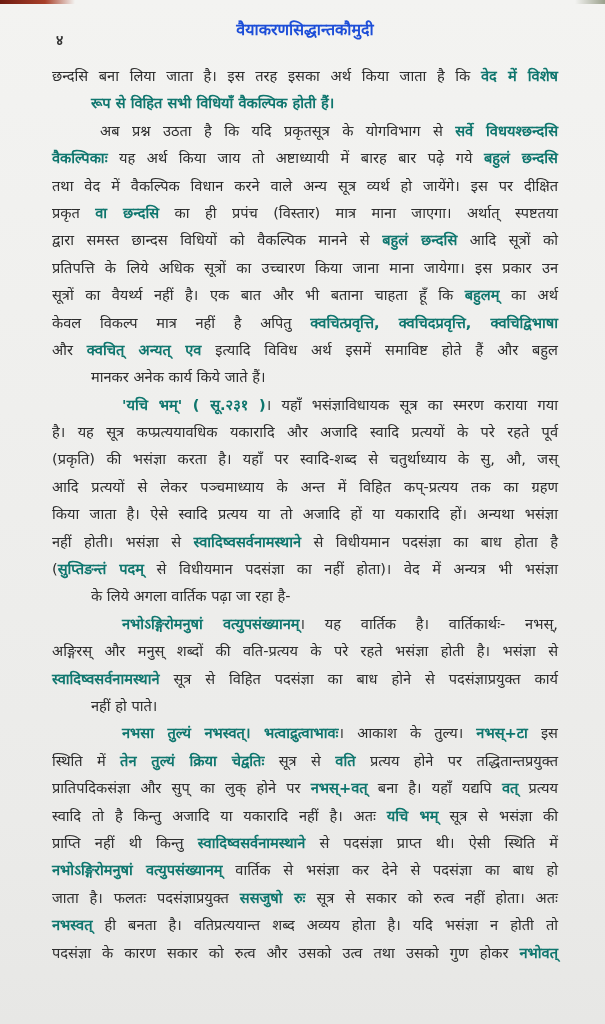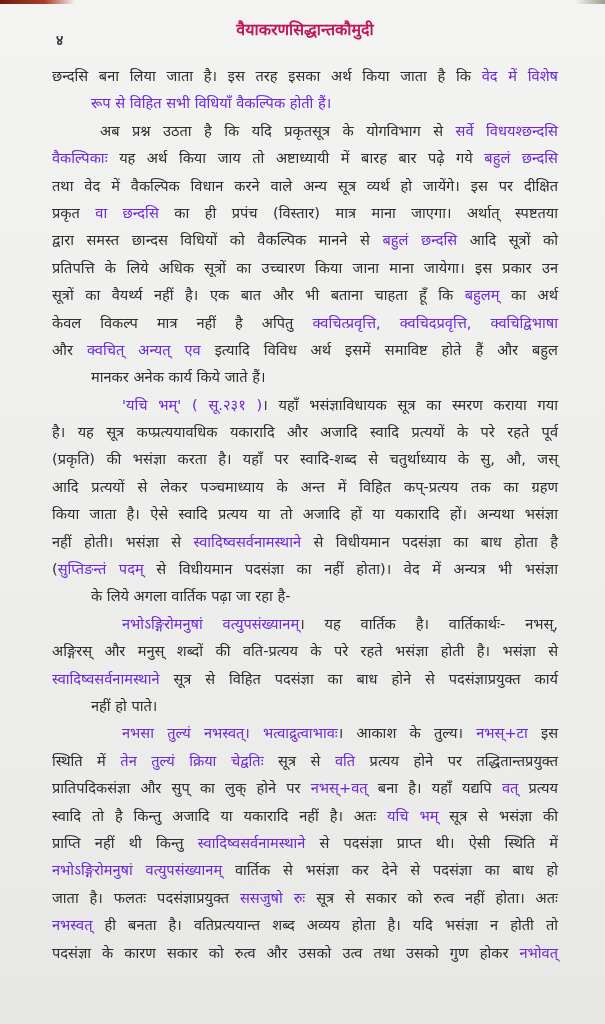--- a/index.html
+++ b/index.html
@@ -19,33 +19,33 @@
   }
   .page {
     position:absolute; left:52px; top:14px; width:506px;
   }
   .header { position:relative; height:30px; }
   .page-num {
     position:absolute; left:4px; top:16px; font-size:14px; font-weight:bold; color:#333;
   }
   .running-title {
     position:absolute; left:0; right:0; top:4px; text-align:center;
-    font-size:16px; font-weight:bold; color:#be185d;
+    font-size:16px; font-weight:bold; color:#1d4ed8;
   }
   .text {
     margin-top:18px;
     font-size:14.6px; line-height:27.4px;
     text-align:justify; text-align-last:left;
     color:#2d2d2d;
   }
   .line { display:block; white-space:nowrap; text-align:justify; text-align-last:justify; height:27.4px; }
   .line.last { text-align-last:left;margin-left:39px; }
   .indent { padding-left:48px; }
   .indent2 { padding-left:70px; }
-  b, .b { font-weight:normal; color:#6d28d9; }
+  b, .b { font-weight:bold; color:#0f766e; }
 </style>
 </head>
 <body>
 
 <div class="top-edge"></div>
 <div class="top-edge-right"></div>
 
 <div class="page">
   <div class="header">
     <span class="page-num">४</span>

